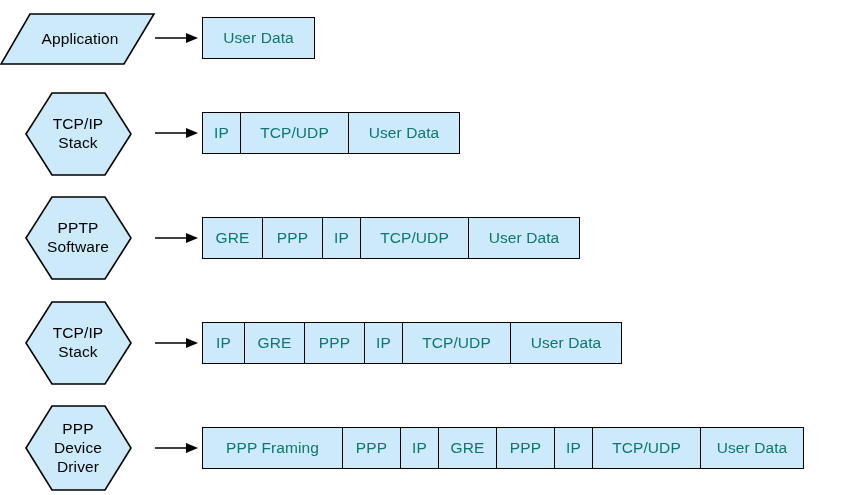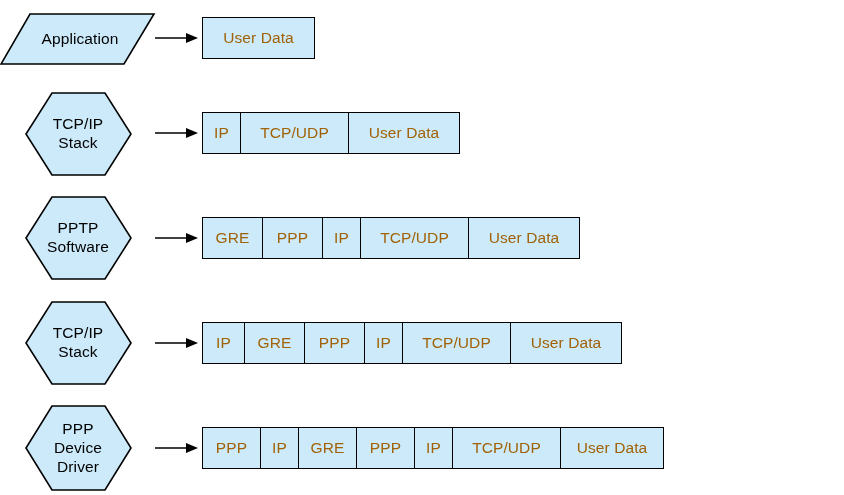--- a/index.html
+++ b/index.html
@@ -72,21 +72,21 @@
     background: #cceafa;
   }
   .seg {
     box-sizing: border-box;
     display: flex;
     align-items: center;
     justify-content: center;
     height: 100%;
     font-size: 15.5px;
     line-height: 1;
-    color: #a16207;
+    color: #0f766e;
     border-right: 1.6px solid #000000;
     background: #cceafa;
     white-space: nowrap;
     letter-spacing: 0.1px;
   }
   .seg:last-child {
     border-right: none;
   }
 </style>
 </head>
@@ -189,20 +189,21 @@
 Device
 Driver</div>
     </div>
 
     <svg class="arrow" style="left:155px; top:35px;" width="45" height="16" viewBox="0 0 45 16">
       <line x1="0" y1="8" x2="33" y2="8" stroke="#000000" stroke-width="1.4"></line>
       <polygon points="31,3 43,8 31,13" fill="#000000"></polygon>
     </svg>
 
     <div class="packet" style="left:202px; top:22px;">
+      <div class="seg" style="width:140px;">PPP Framing</div>
       <div class="seg" style="width:58px;">PPP</div>
       <div class="seg" style="width:38px;">IP</div>
       <div class="seg" style="width:58px;">GRE</div>
       <div class="seg" style="width:58px;">PPP</div>
       <div class="seg" style="width:38px;">IP</div>
       <div class="seg" style="width:108px;">TCP/UDP</div>
       <div class="seg" style="width:102px;">User Data</div>
     </div>
   </div>
 

